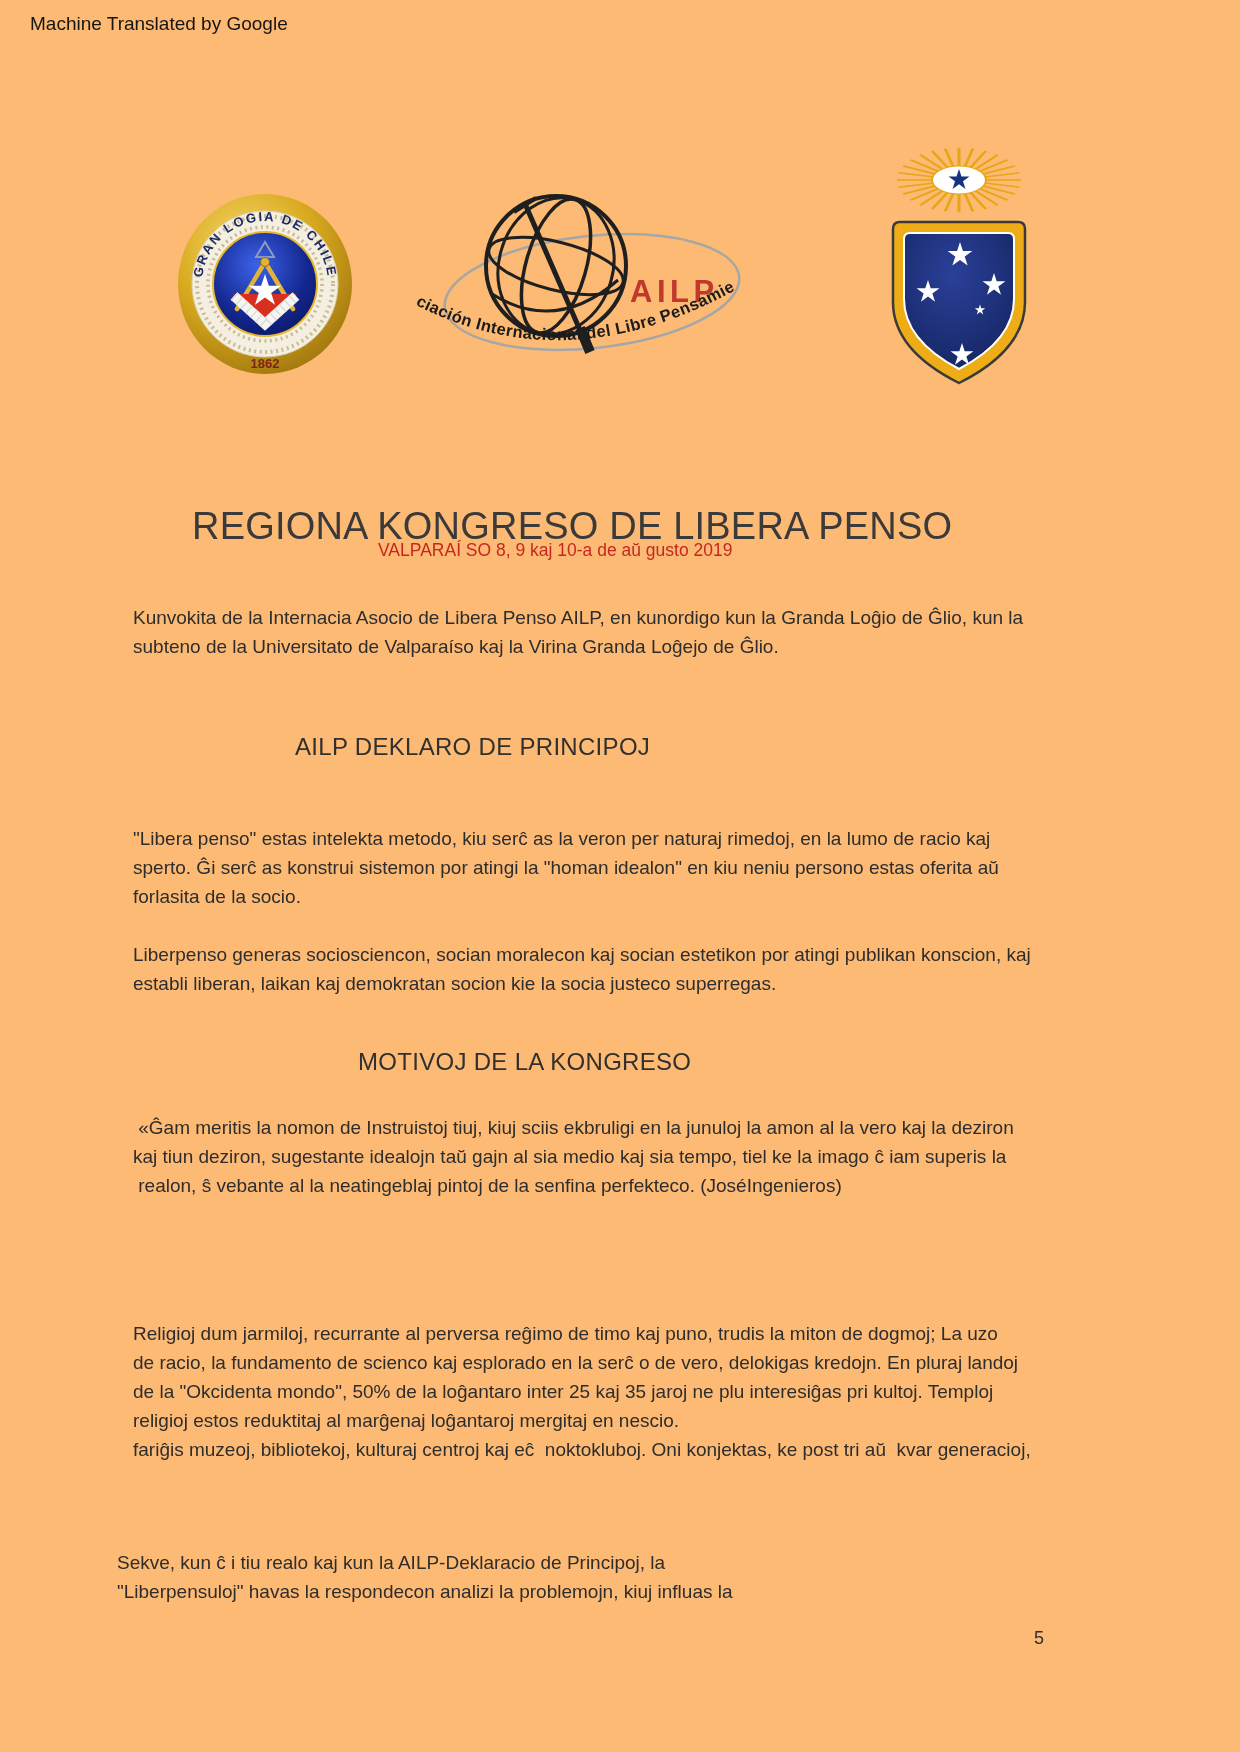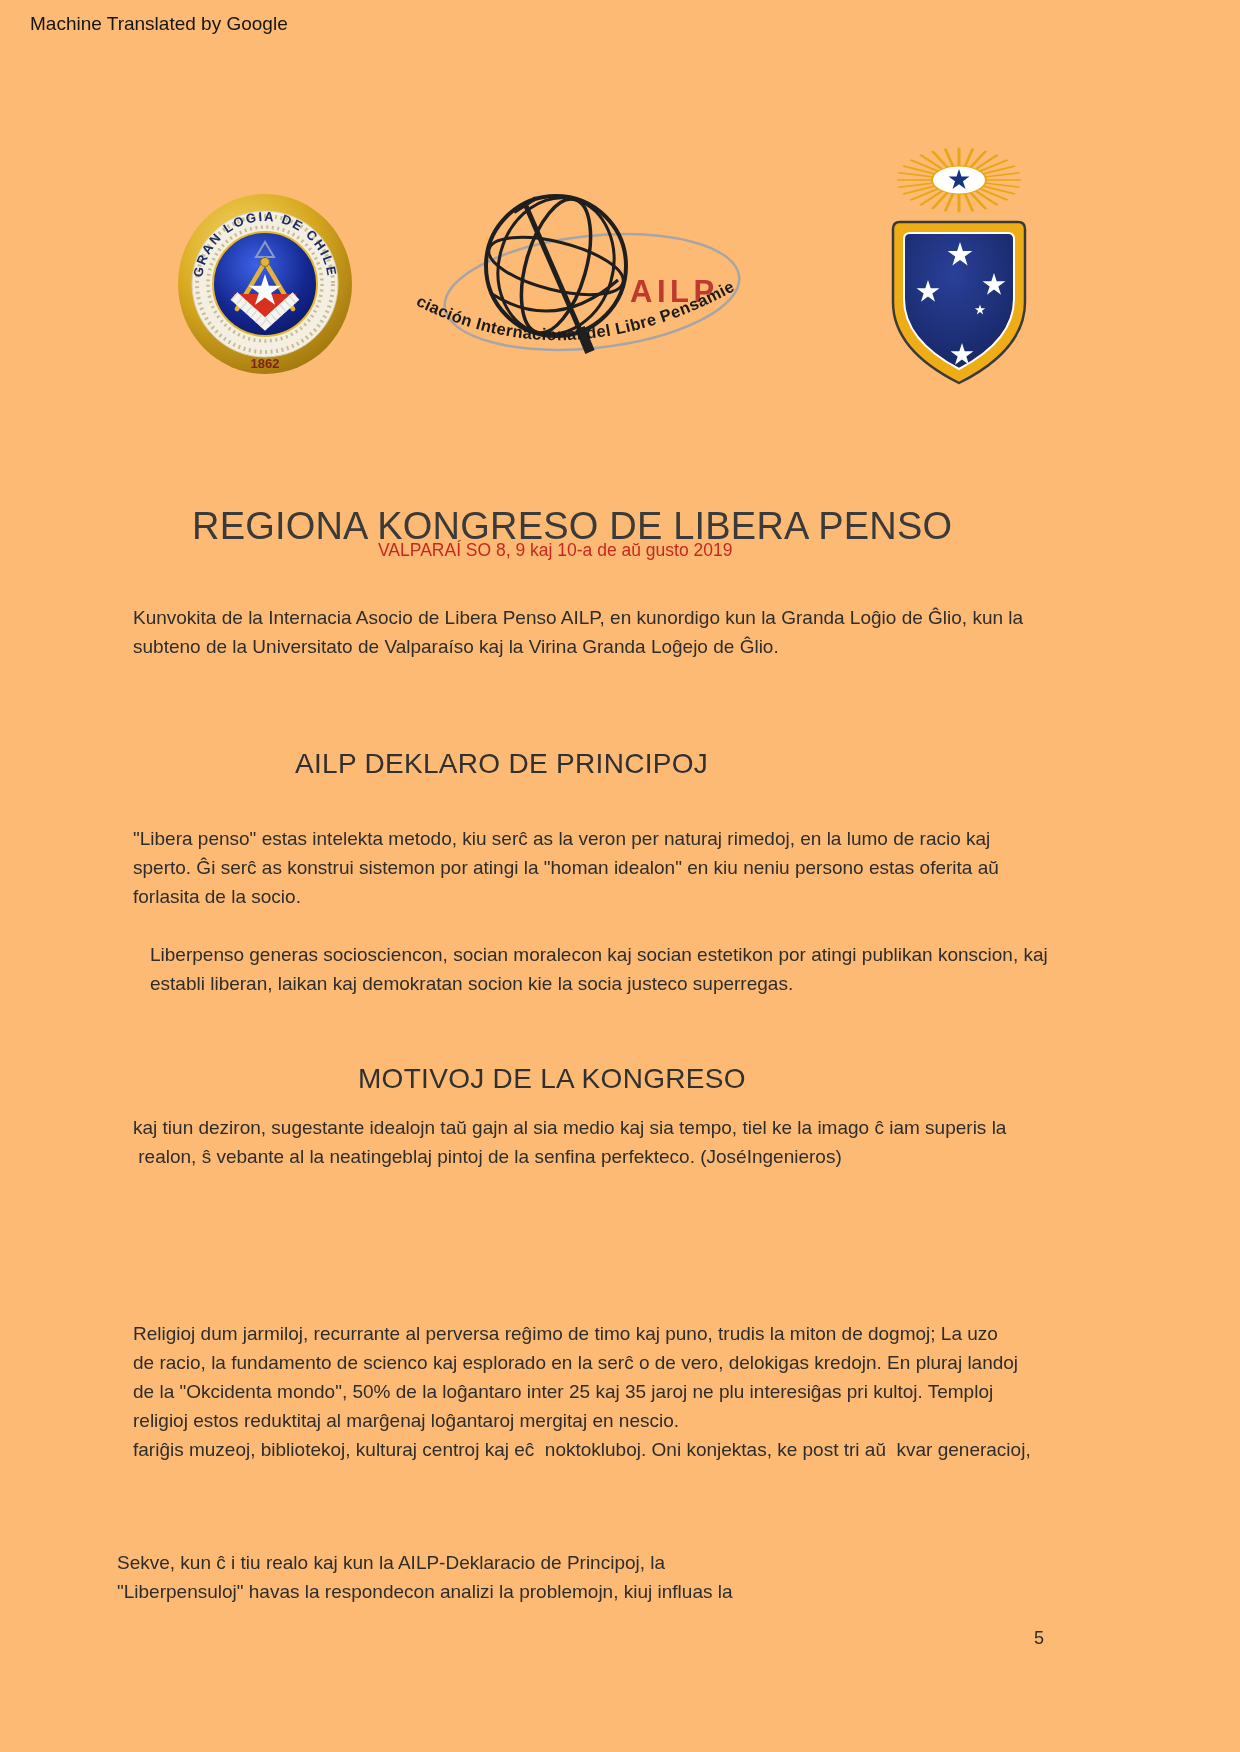--- a/index.html
+++ b/index.html
@@ -7,21 +7,21 @@
   .page {
     position:relative; width:1240px; height:1752px; background:#fdba74;
     font-family:"Liberation Sans","DejaVu Sans",sans-serif; overflow:hidden;
   }
   .abs { position:absolute; }
   .notice { left:30px; top:13px; font-size:19px; color:#151515; }
   .title-main { left:192px; top:505px; font-size:38px; color:#3a3a3a; letter-spacing:0.2px; }
   .title-sub { left:378px; top:540px; font-size:17.5px; color:#c62821; }
   .para { font-size:19px; line-height:29px; color:#2d2d2d; }
   .line { white-space:pre; }
-  .heading { font-size:28px; color:#303030; letter-spacing:0.3px;margin-top:15px; }
+  .heading { font-size:24px; color:#303030; letter-spacing:0.3px; }
   .pagenum { left:1034px; top:1628px; font-size:18px; color:#2d2d2d; }
 </style>
 </head>
 <body>
 
 <div class="page">
 
   <div class="abs notice">Machine Translated by Google</div>
 
   <svg class="abs" style="left:178px; top:192px;" width="174" height="182" viewBox="0 0 174 182">
@@ -123,28 +123,29 @@
   </div>
 
   <div class="abs heading" style="left:295px; top:733px;">AILP DEKLARO DE PRINCIPOJ</div>
 
   <div class="abs para" style="left:133px; top:824px;">
     <div class="line">"Libera penso" estas intelekta metodo, kiu serĉ as la veron per naturaj rimedoj, en la lumo de racio kaj</div>
     <div class="line">sperto. Ĝi serĉ as konstrui sistemon por atingi la "homan idealon" en kiu neniu persono estas oferita aŭ</div>
     <div class="line">forlasita de la socio.</div>
   </div>
 
-  <div class="abs para" style="left:150px; top:940px;">
+  <div class="abs para" style="left:133px; top:940px;">
     <div class="line">Liberpenso generas sociosciencon, socian moralecon kaj socian estetikon por atingi publikan konscion, kaj</div>
     <div class="line">establi liberan, laikan kaj demokratan socion kie la socia justeco superregas.</div>
   </div>
 
   <div class="abs heading" style="left:358px; top:1048px;">MOTIVOJ DE LA KONGRESO</div>
 
   <div class="abs para" style="left:133px; top:1113px;">
+    <div class="line"> «Ĝam meritis la nomon de Instruistoj tiuj, kiuj sciis ekbruligi en la junuloj la amon al la vero kaj la deziron</div>
     <div class="line">kaj tiun deziron, sugestante idealojn taŭ gajn al sia medio kaj sia tempo, tiel ke la imago ĉ iam superis la</div>
     <div class="line"> realon, ŝ vebante al la neatingeblaj pintoj de la senfina perfekteco. (JoséIngenieros)</div>
   </div>
 
   <div class="abs para" style="left:133px; top:1319px;">
     <div class="line">Religioj dum jarmiloj, recurrante al perversa reĝimo de timo kaj puno, trudis la miton de dogmoj; La uzo</div>
     <div class="line">de racio, la fundamento de scienco kaj esplorado en la serĉ o de vero, delokigas kredojn. En pluraj landoj</div>
     <div class="line">de la "Okcidenta mondo", 50% de la loĝantaro inter 25 kaj 35 jaroj ne plu interesiĝas pri kultoj. Temploj</div>
     <div class="line">religioj estos reduktitaj al marĝenaj loĝantaroj mergitaj en nescio.</div>
     <div class="line">fariĝis muzeoj, bibliotekoj, kulturaj centroj kaj eĉ  noktokluboj. Oni konjektas, ke post tri aŭ  kvar generacioj,</div>

